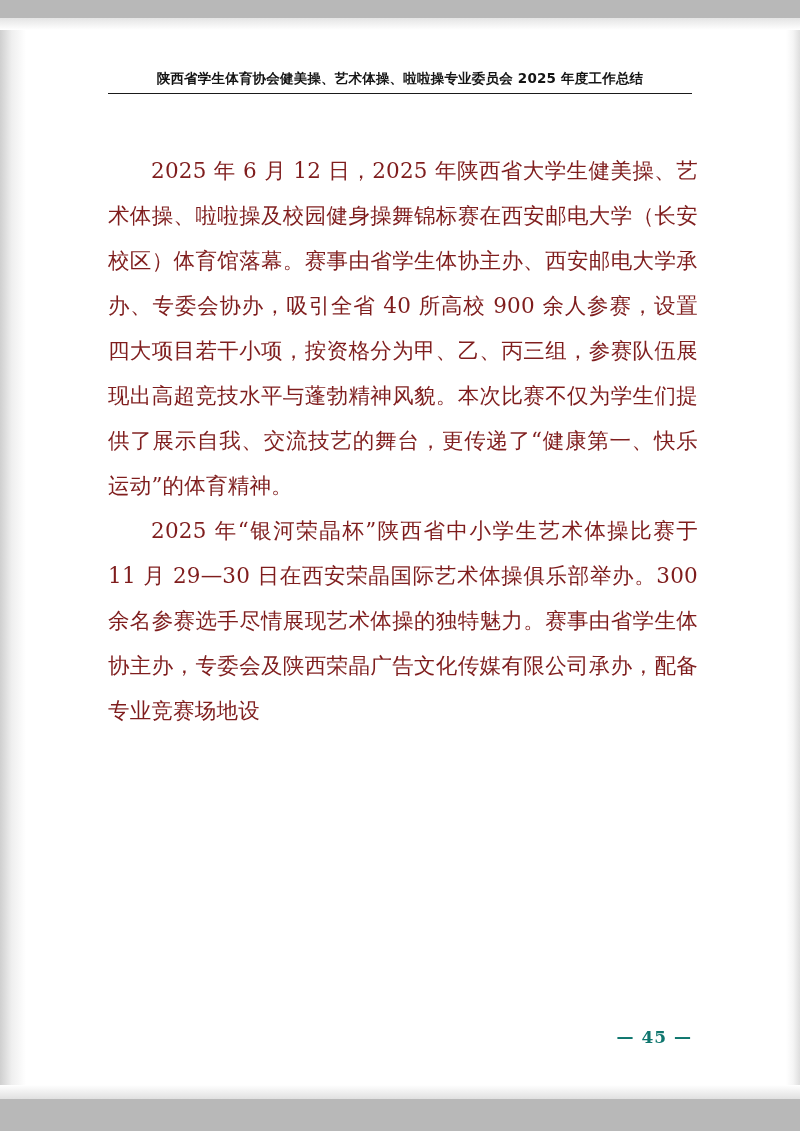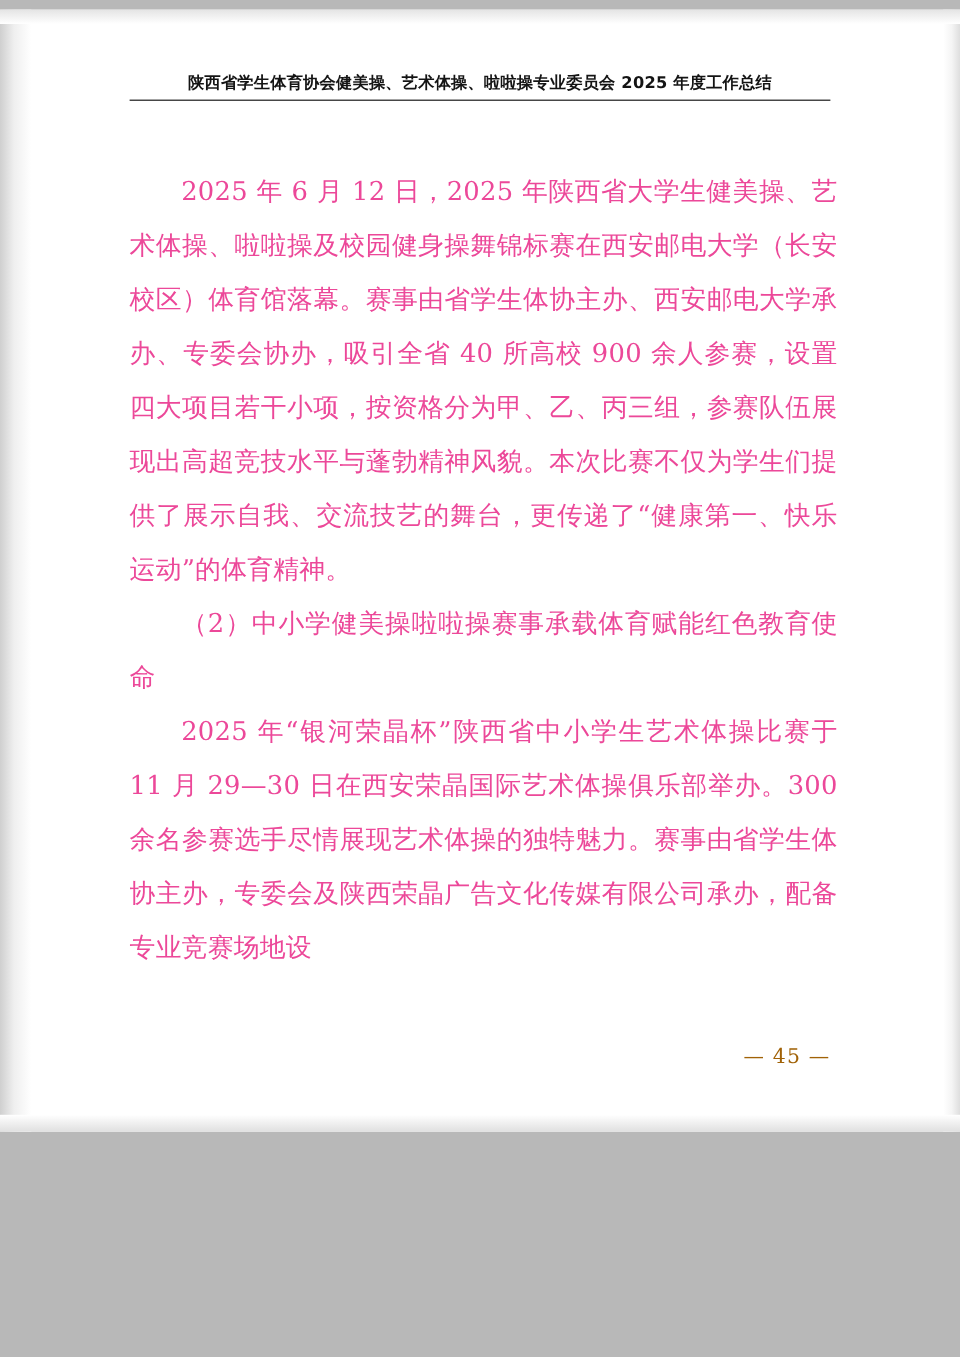--- a/index.html
+++ b/index.html
@@ -3,23 +3,23 @@
 <meta charset="utf-8">
 <style>
   html, body {
     margin: 0;
     padding: 0;
     background: #b8b8b8;
   }
   .page {
     position: relative;
     width: 800px;
-    height: 935px;
+    height: 1081px;
     background: #ffffff;
-    margin: 8px auto;
+    margin: 18px auto;
     overflow: hidden;
     font-family: "DejaVu Serif", "Liberation Serif", serif;
     color: #1a1a1a;
   }
   .page-inner {
     position: absolute;
     left: 0;
     top: 0;
     right: 0;
     bottom: 0;
@@ -51,33 +51,34 @@
     top: 130px;
     width: 590px;
   }
   p.para {
     margin: 0;
     font-size: 21.5px;
     line-height: 45px;
     text-align: justify;
     text-justify: inter-ideograph;
     letter-spacing: 0.2px;
-    color: #ec4899;
+    color: #7f1d1d;
   }
   p.indent {
     text-indent: 2em;
   }
   .page-number {
     position: absolute;
     right: 108px;
     bottom: 52px;
     font-size: 17px;
     font-family: "DejaVu Serif", "Liberation Serif", serif;
-    color: #a16207;
+    color: #0f766e;
     letter-spacing: 1px;
+    font-weight: bold;
   }
   .edge-shade-left {
     position: absolute;
     left: 0;
     top: 0;
     bottom: 0;
     width: 26px;
     background: linear-gradient(to right, #cfcfcf 0%, #efefef 45%, #ffffff 100%);
     pointer-events: none;
   }
@@ -115,21 +116,20 @@
 <div class="page">
   <div class="page-inner">
 
     <div class="header">
       <div class="header-text">陕西省学生体育协会健美操、艺术体操、啦啦操专业委员会 2025 年度工作总结</div>
       <div class="header-rule"></div>
     </div>
 
     <div class="body">
       <p class="para indent">2025 年 6 月 12 日，2025 年陕西省大学生健美操、艺术体操、啦啦操及校园健身操舞锦标赛在西安邮电大学（长安校区）体育馆落幕。赛事由省学生体协主办、西安邮电大学承办、专委会协办，吸引全省 40 所高校 900 余人参赛，设置四大项目若干小项，按资格分为甲、乙、丙三组，参赛队伍展现出高超竞技水平与蓬勃精神风貌。本次比赛不仅为学生们提供了展示自我、交流技艺的舞台，更传递了“健康第一、快乐运动”的体育精神。</p>
-      <p class="para indent">（2）中小学健美操啦啦操赛事承载体育赋能红色教育使命</p>
       <p class="para indent">2025 年“银河荣晶杯”陕西省中小学生艺术体操比赛于 11 月 29—30 日在西安荣晶国际艺术体操俱乐部举办。300 余名参赛选手尽情展现艺术体操的独特魅力。赛事由省学生体协主办，专委会及陕西荣晶广告文化传媒有限公司承办，配备专业竞赛场地设</p>
     </div>
 
     <div class="page-number">— 45 —</div>
 
     <div class="edge-shade-left"></div>
     <div class="edge-shade-right"></div>
     <div class="edge-shade-top"></div>
     <div class="edge-shade-bottom"></div>
   </div>

